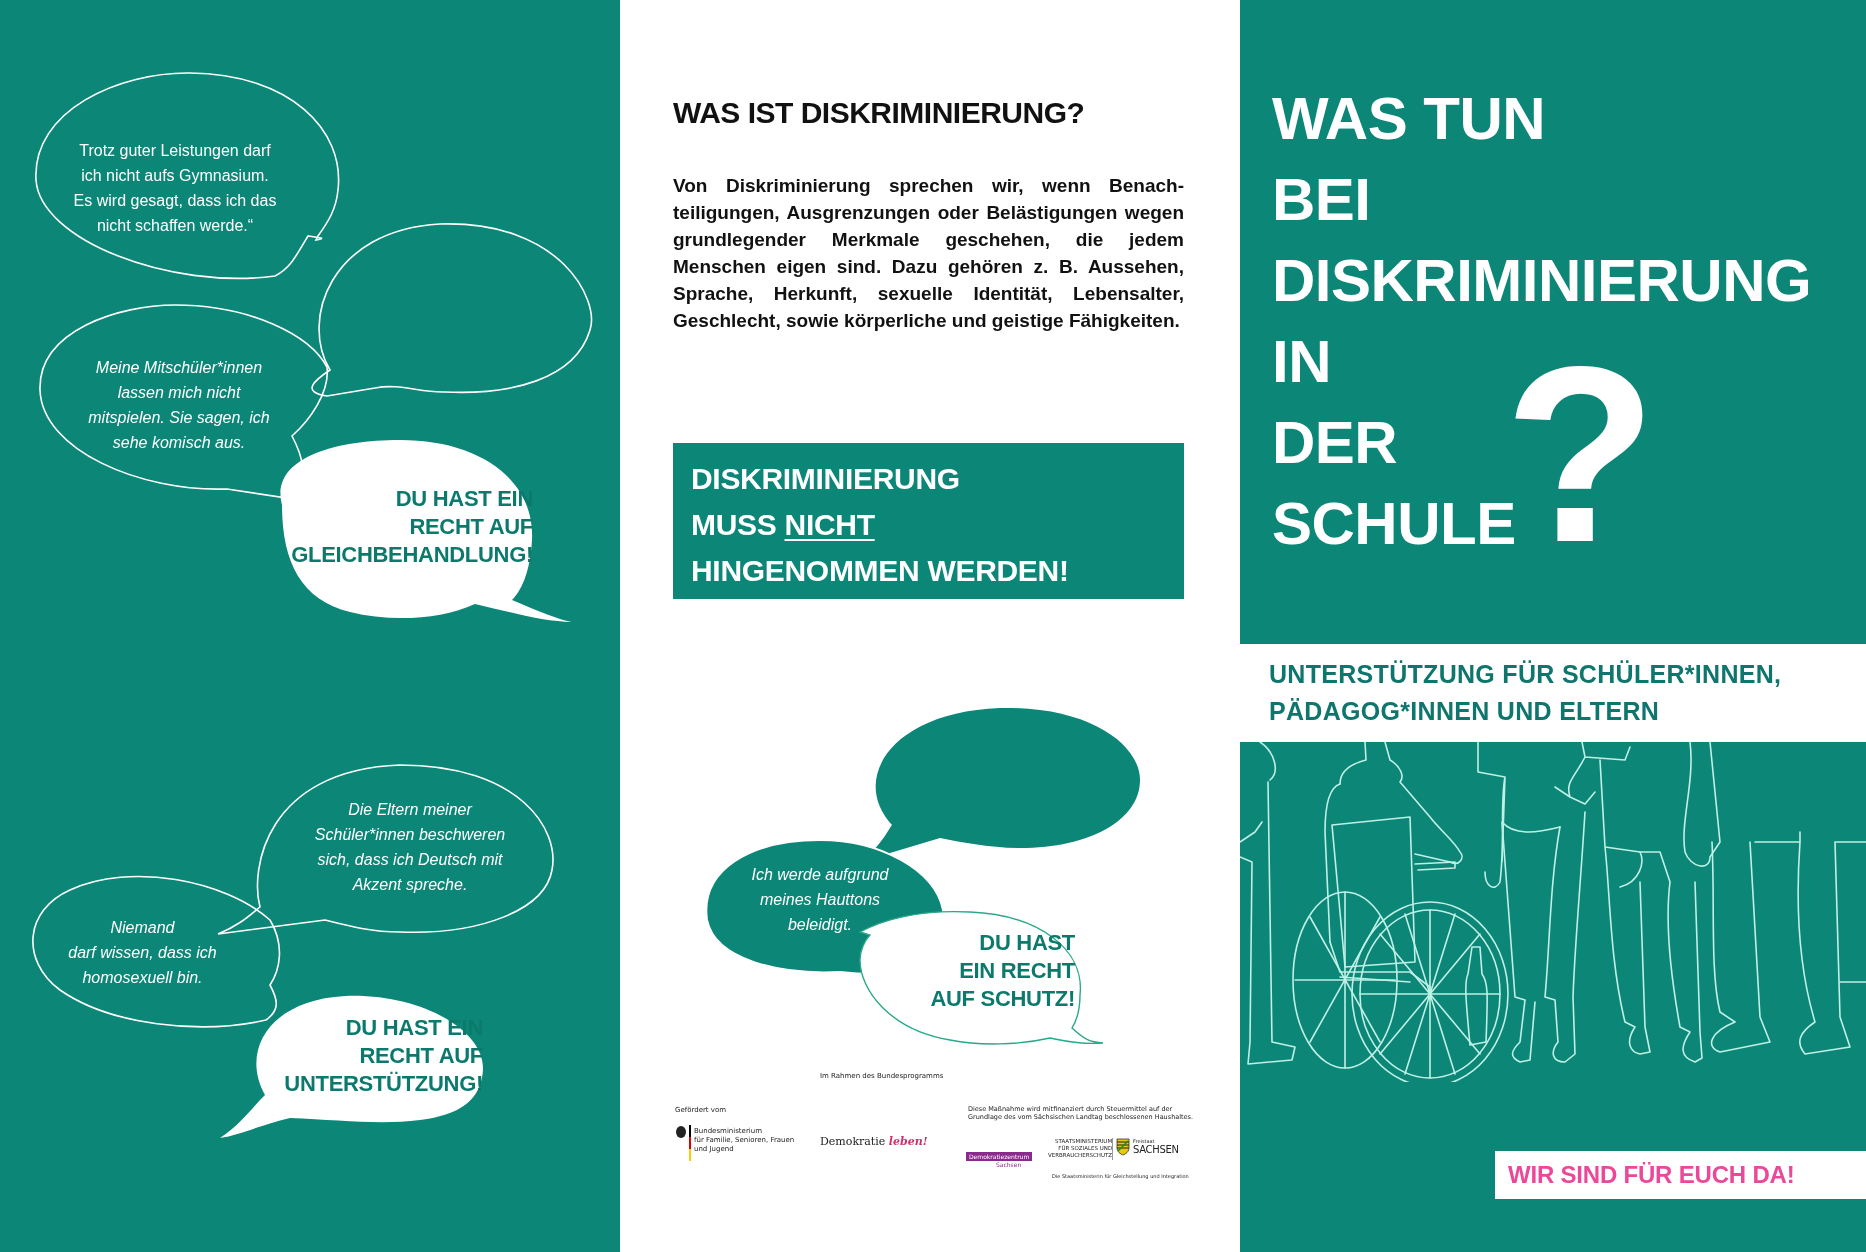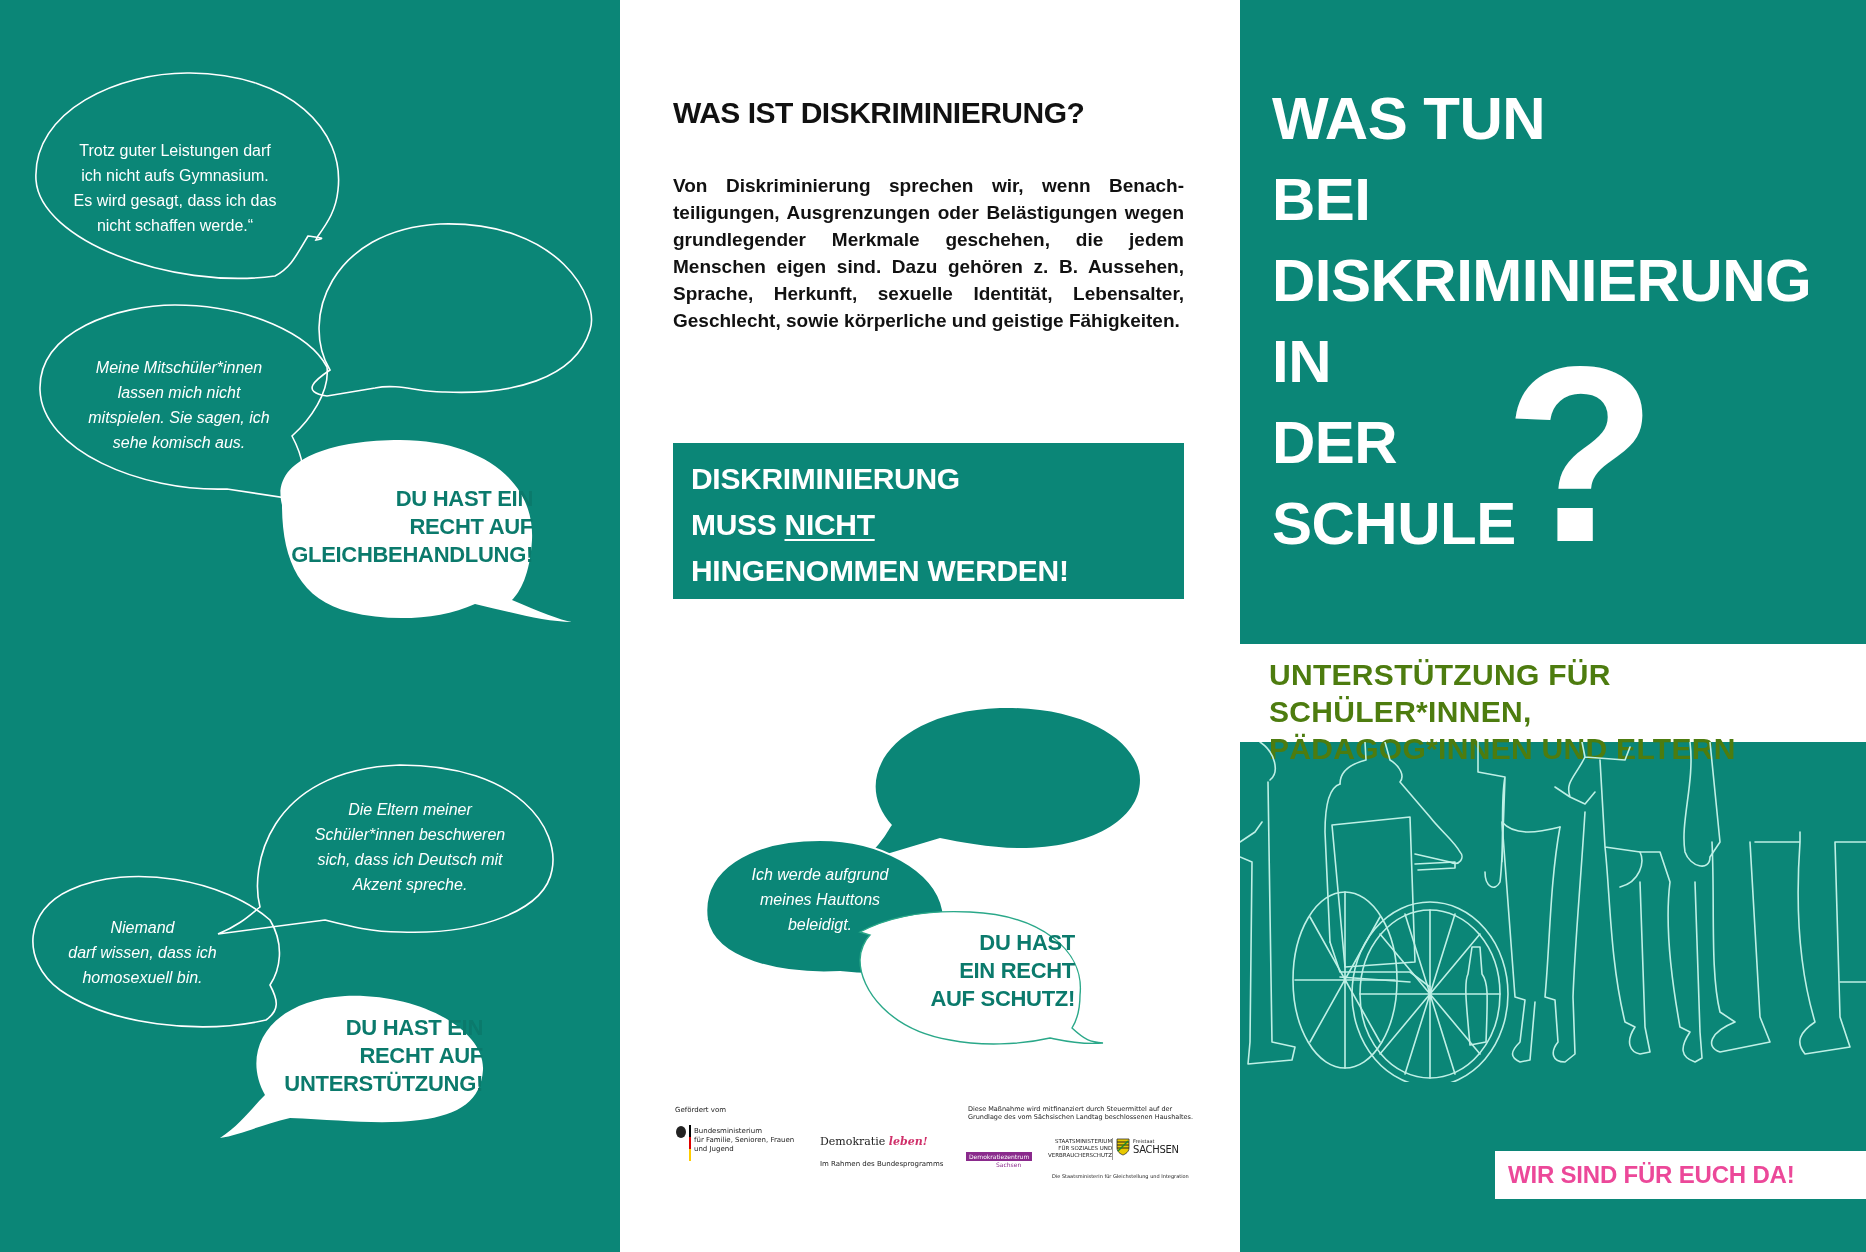--- a/index.html
+++ b/index.html
@@ -22,21 +22,21 @@
   #callout-box .line { display: block; color: #fff; font-weight: bold; font-size: 30px; line-height: 46px; letter-spacing: -0.3px; }
   #callout-box u { text-decoration: underline; text-decoration-thickness: 2px; text-underline-offset: 4px; }
 
   .logo-cap { position: absolute; font-size: 7px; color: #222; font-family: "DejaVu Sans", sans-serif; }
   .logo-text { position: absolute; font-size: 7px; line-height: 9px; color: #222; font-family: "DejaVu Sans", sans-serif; white-space: pre-line; }
 
   
   .title-line { position: absolute; left: 32px; font-size: 60px; font-weight: bold; color: #fff; letter-spacing: -0.5px; line-height: 61px; }
   #big-qmark { position: absolute; left: 264px; top: 330px; font-size: 250px; font-weight: bold; color: #fff; line-height: 250px; }
   #subtitle-band { position: absolute; left: 0; top: 644px; width: 626px; height: 98px; background: #fff; padding: 12px 29px; }
-  #subtitle-band .sub { display: block; font-size: 30px; line-height: 37px; font-weight: bold; color: #4d7c0f; letter-spacing: 0.3px; }
+  #subtitle-band .sub { display: block; font-size: 25px; line-height: 37px; font-weight: bold; color: #0f766e; letter-spacing: 0.3px; }
   #tagline-box { position: absolute; left: 255px; top: 1151px; width: 371px; height: 48px; background: #fff; padding: 0 0 0 13px; }
   #tagline-box span { font-size: 24px; line-height: 48px; font-weight: bold; color: #ec4899; letter-spacing: -0.2px; }
 </style>
 </head>
 <body>
 
 <div id="panel-left" class="panel">
   <svg class="layer" viewBox="0 0 620 1252">
     <g fill="none" stroke="#ffffff" stroke-width="1.6">
 
@@ -114,21 +114,21 @@
     <svg style="position:absolute;left:55px;top:1125px;width:18px;height:40px;" viewBox="0 0 18 40">
       <ellipse cx="6" cy="7" rx="5" ry="6" fill="#222"></ellipse>
       <rect x="14" y="0" width="2" height="12" fill="#000"></rect>
       <rect x="14" y="12" width="2" height="12" fill="#d00"></rect>
       <rect x="14" y="24" width="2" height="12" fill="#fc0"></rect>
     </svg>
     <span class="logo-text" style="left:74px;top:1127px;">Bundesministerium
 für Familie, Senioren, Frauen
 und Jugend</span>
 
-    <span class="logo-cap" style="left:200px;top:1160px;">Im Rahmen des Bundesprogramms</span>
+    <span class="logo-cap" style="left:200px;top:1072px;">Im Rahmen des Bundesprogramms</span>
     <span style="position:absolute;left:200px;top:1135px;font-family:'DejaVu Serif',serif;font-size:11px;color:#222;">
       <span>Demokratie </span><span style="font-weight:bold;font-style:italic;color:#d0306a;">leben!</span>
     </span>
 
     <span class="logo-text" style="left:348px;top:1105px;font-size:6.5px;line-height:8px;">Diese Maßnahme wird mitfinanziert durch Steuermittel auf der
 Grundlage des vom Sächsischen Landtag beschlossenen Haushaltes.</span>
     <div style="position:absolute;left:346px;top:1152px;">
       <span style="display:block;background:#8a2a8c;color:#fff;font-size:6px;padding:1px 3px;font-family:'DejaVu Sans',sans-serif;">Demokratiezentrum</span>
       <span style="display:block;margin-left:30px;color:#8a2a8c;font-size:6px;font-family:'DejaVu Sans',sans-serif;">Sachsen</span>
     </div>

